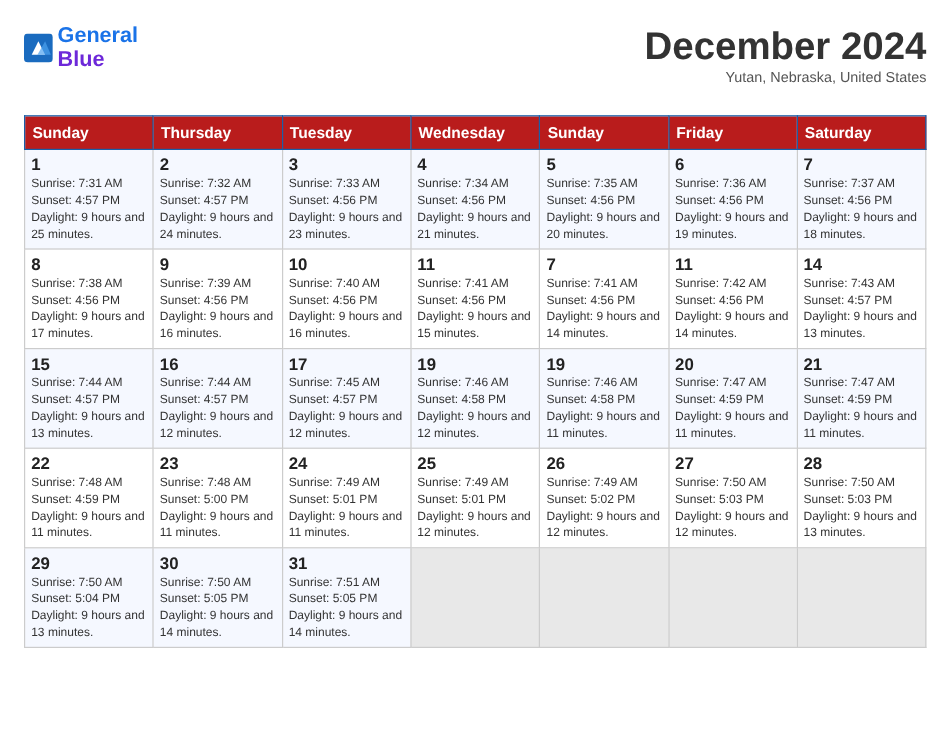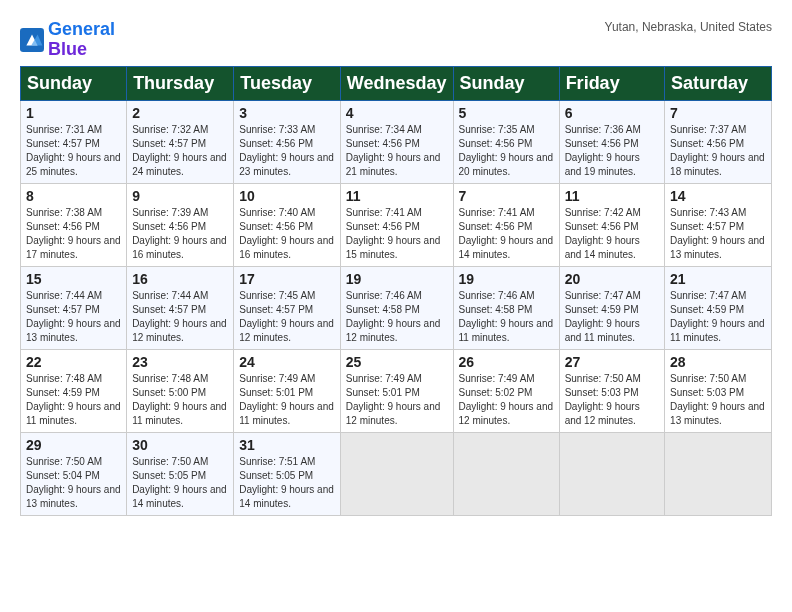--- a/index.html
+++ b/index.html
@@ -7,21 +7,21 @@
       font-family: Arial, sans-serif;
       background: #fff;
       width: 792px;
       min-height: 612px;
       padding: 20px;
     }
     .header {
       display: flex;
       justify-content: space-between;
       align-items: flex-start;
-      margin-bottom: 6px;
+      margin-bottom: 25px;
     }
     .logo {
       display: flex;
       align-items: center;
     }
     .logo-text {
       font-size: 18px;
       font-weight: bold;
       color: #333;
       line-height: 1.1;
@@ -45,25 +45,25 @@
     .calendar-subtitle {
       font-size: 12px;
       color: #555;
     }
     table {
       width: 100%;
       border-collapse: collapse;
       font-size: 11px;
     }
     thead tr th {
-      background: #14532d;
+      background: #b91c1c;
       color: #fff;
       text-align: left;
       padding: 6px 6px;
-      font-size: 18px;
+      font-size: 13px;
       font-weight: bold;
       border: 1px solid #1a5fa8;
     }
     tbody tr td {
       border: 1px solid #ccc;
       vertical-align: top;
       padding: 4px 5px;
       width: 108px;
       min-height: 80px;
       background: #fff;
@@ -99,20 +99,21 @@
       <rect width="30" height="30" rx="4" fill="#1a6bbf"></rect>
       <polygon points="8,22 15,8 22,22" fill="white"></polygon>
       <polygon points="14,22 22,8 28,22" fill="#4da3f0" opacity="0.7"></polygon>
     </svg>
     <div class="logo-text">
       <span>General</span><br>
       <span style="color:#6d28d9;">Blue</span>
     </div>
   </div>
   <div class="title-block">
+    <div class="calendar-title">December 2024</div>
     <div class="calendar-subtitle">Yutan, Nebraska, United States</div>
   </div>
 </div>
 
 <table>
   <thead>
     <tr>
     <th>Sunday</th>
         <th>Thursday</th>
         <th>Tuesday</th>

